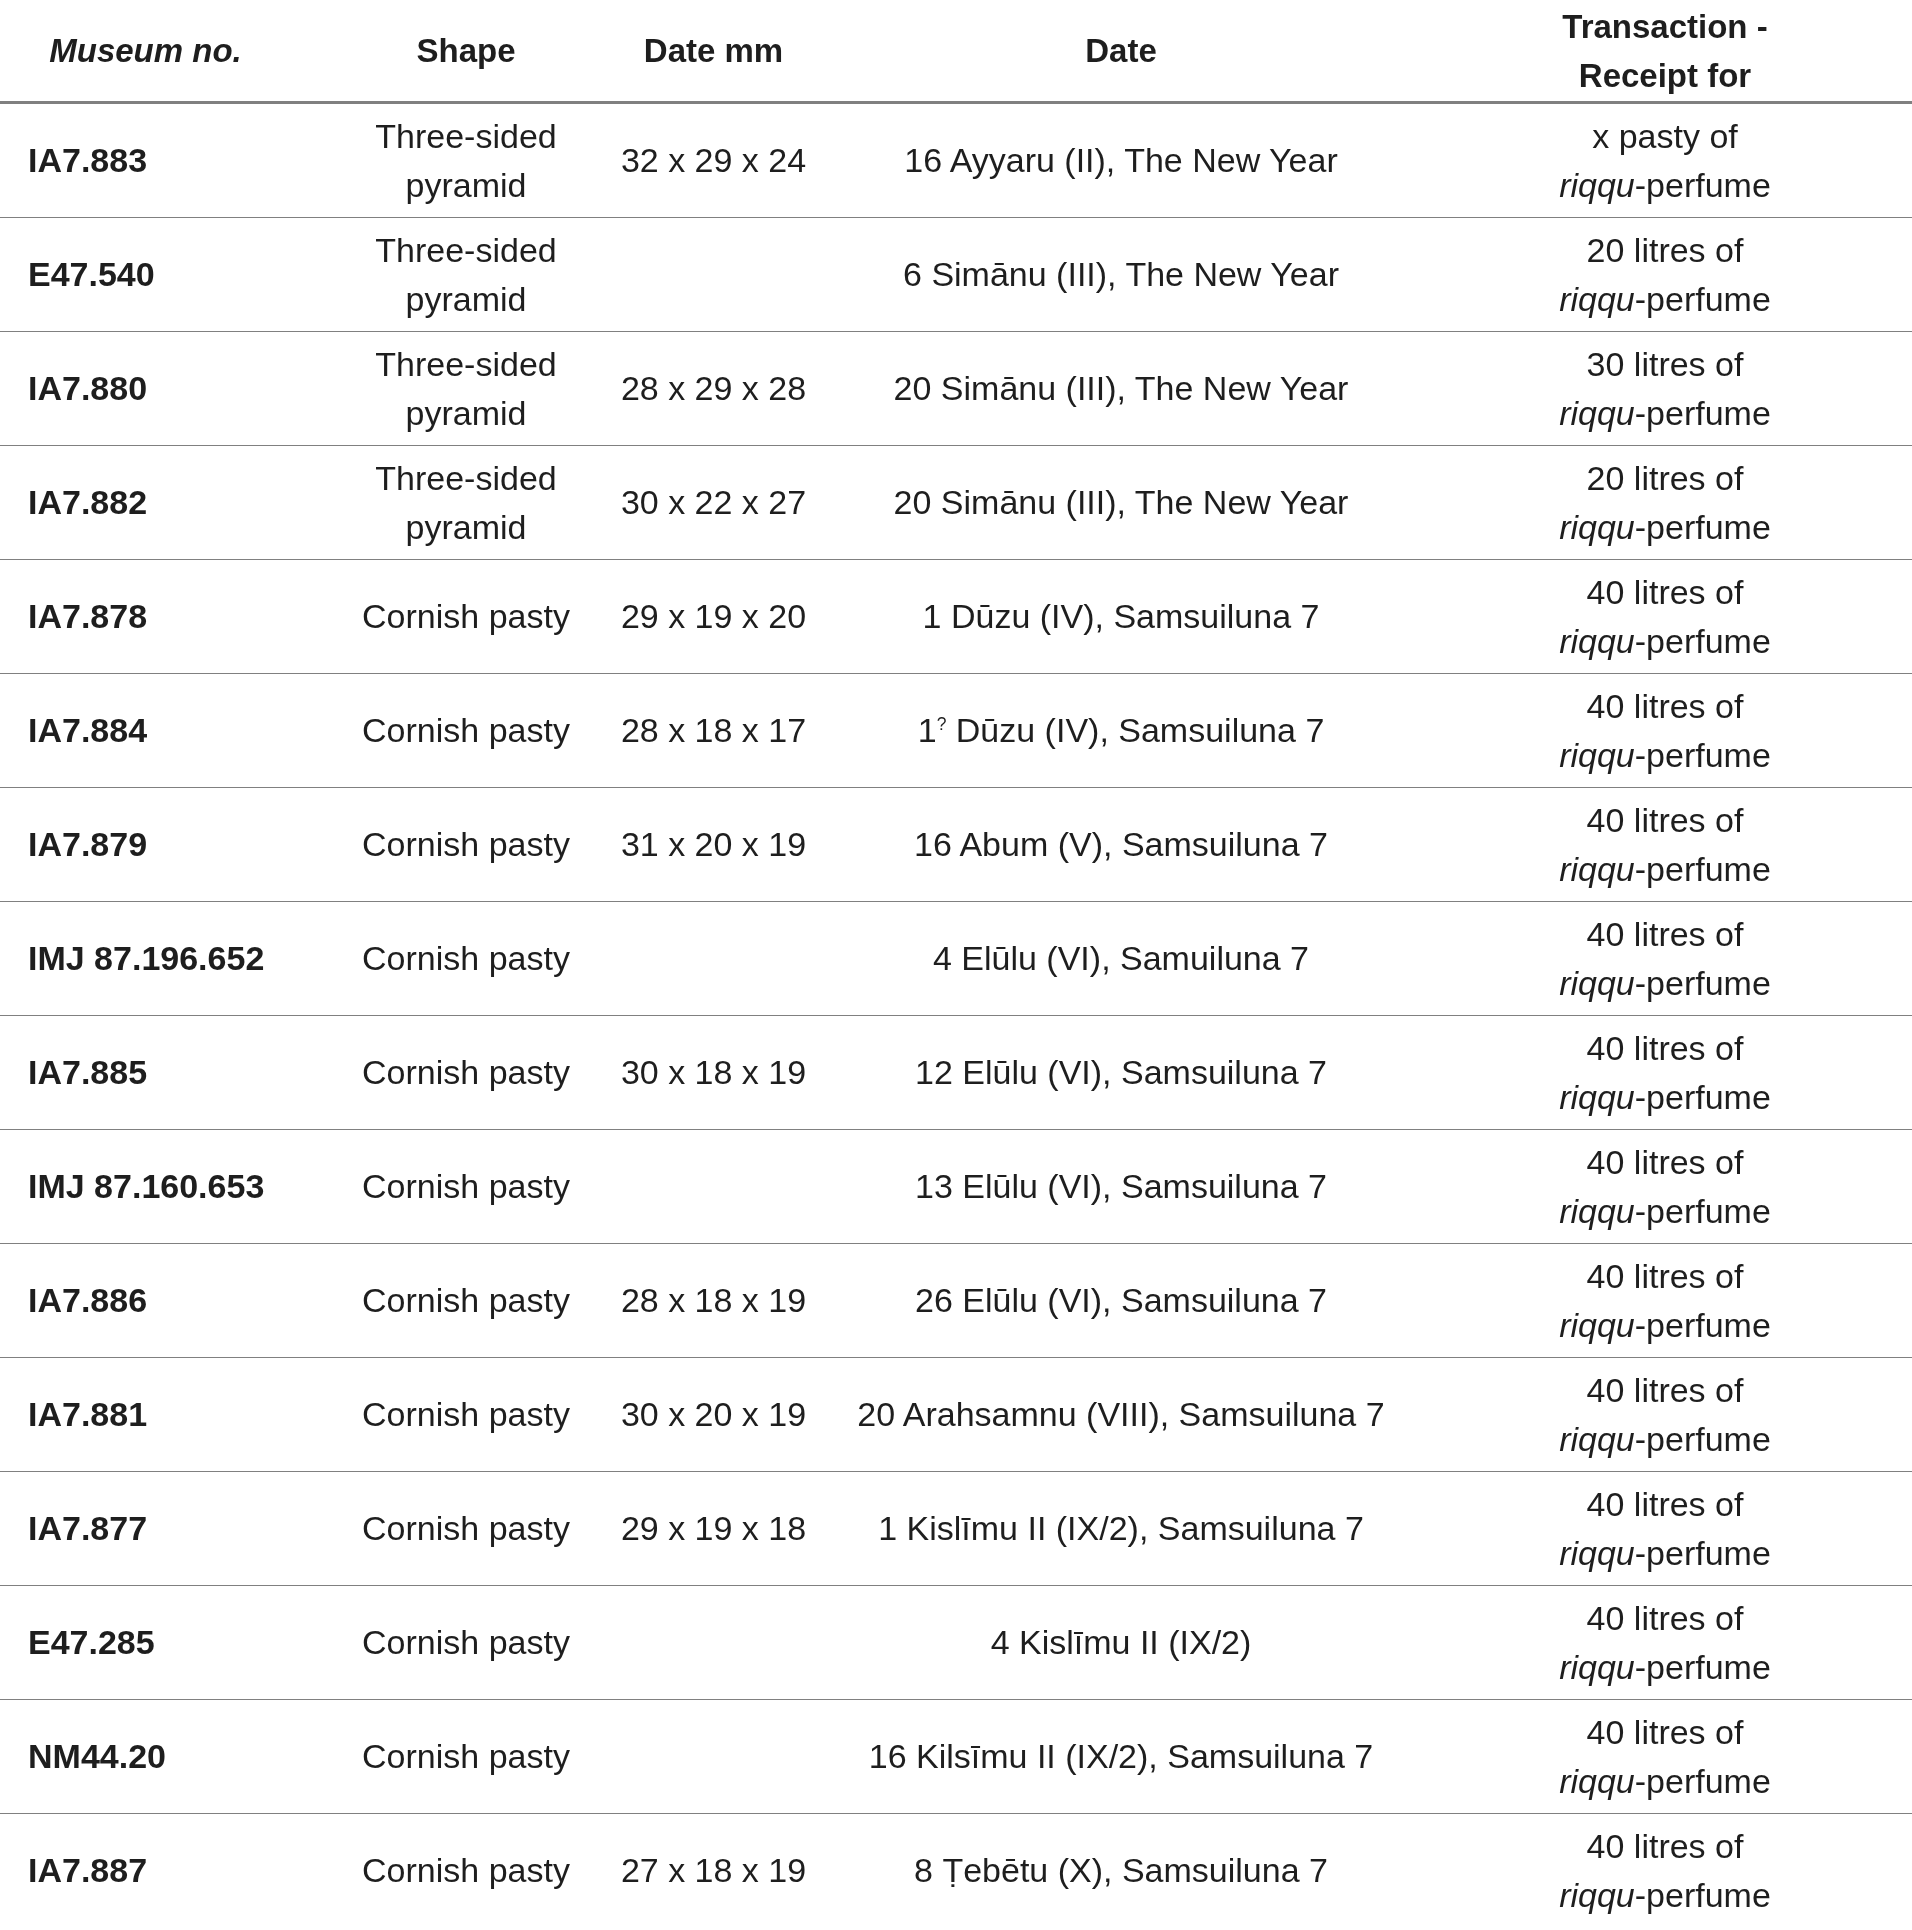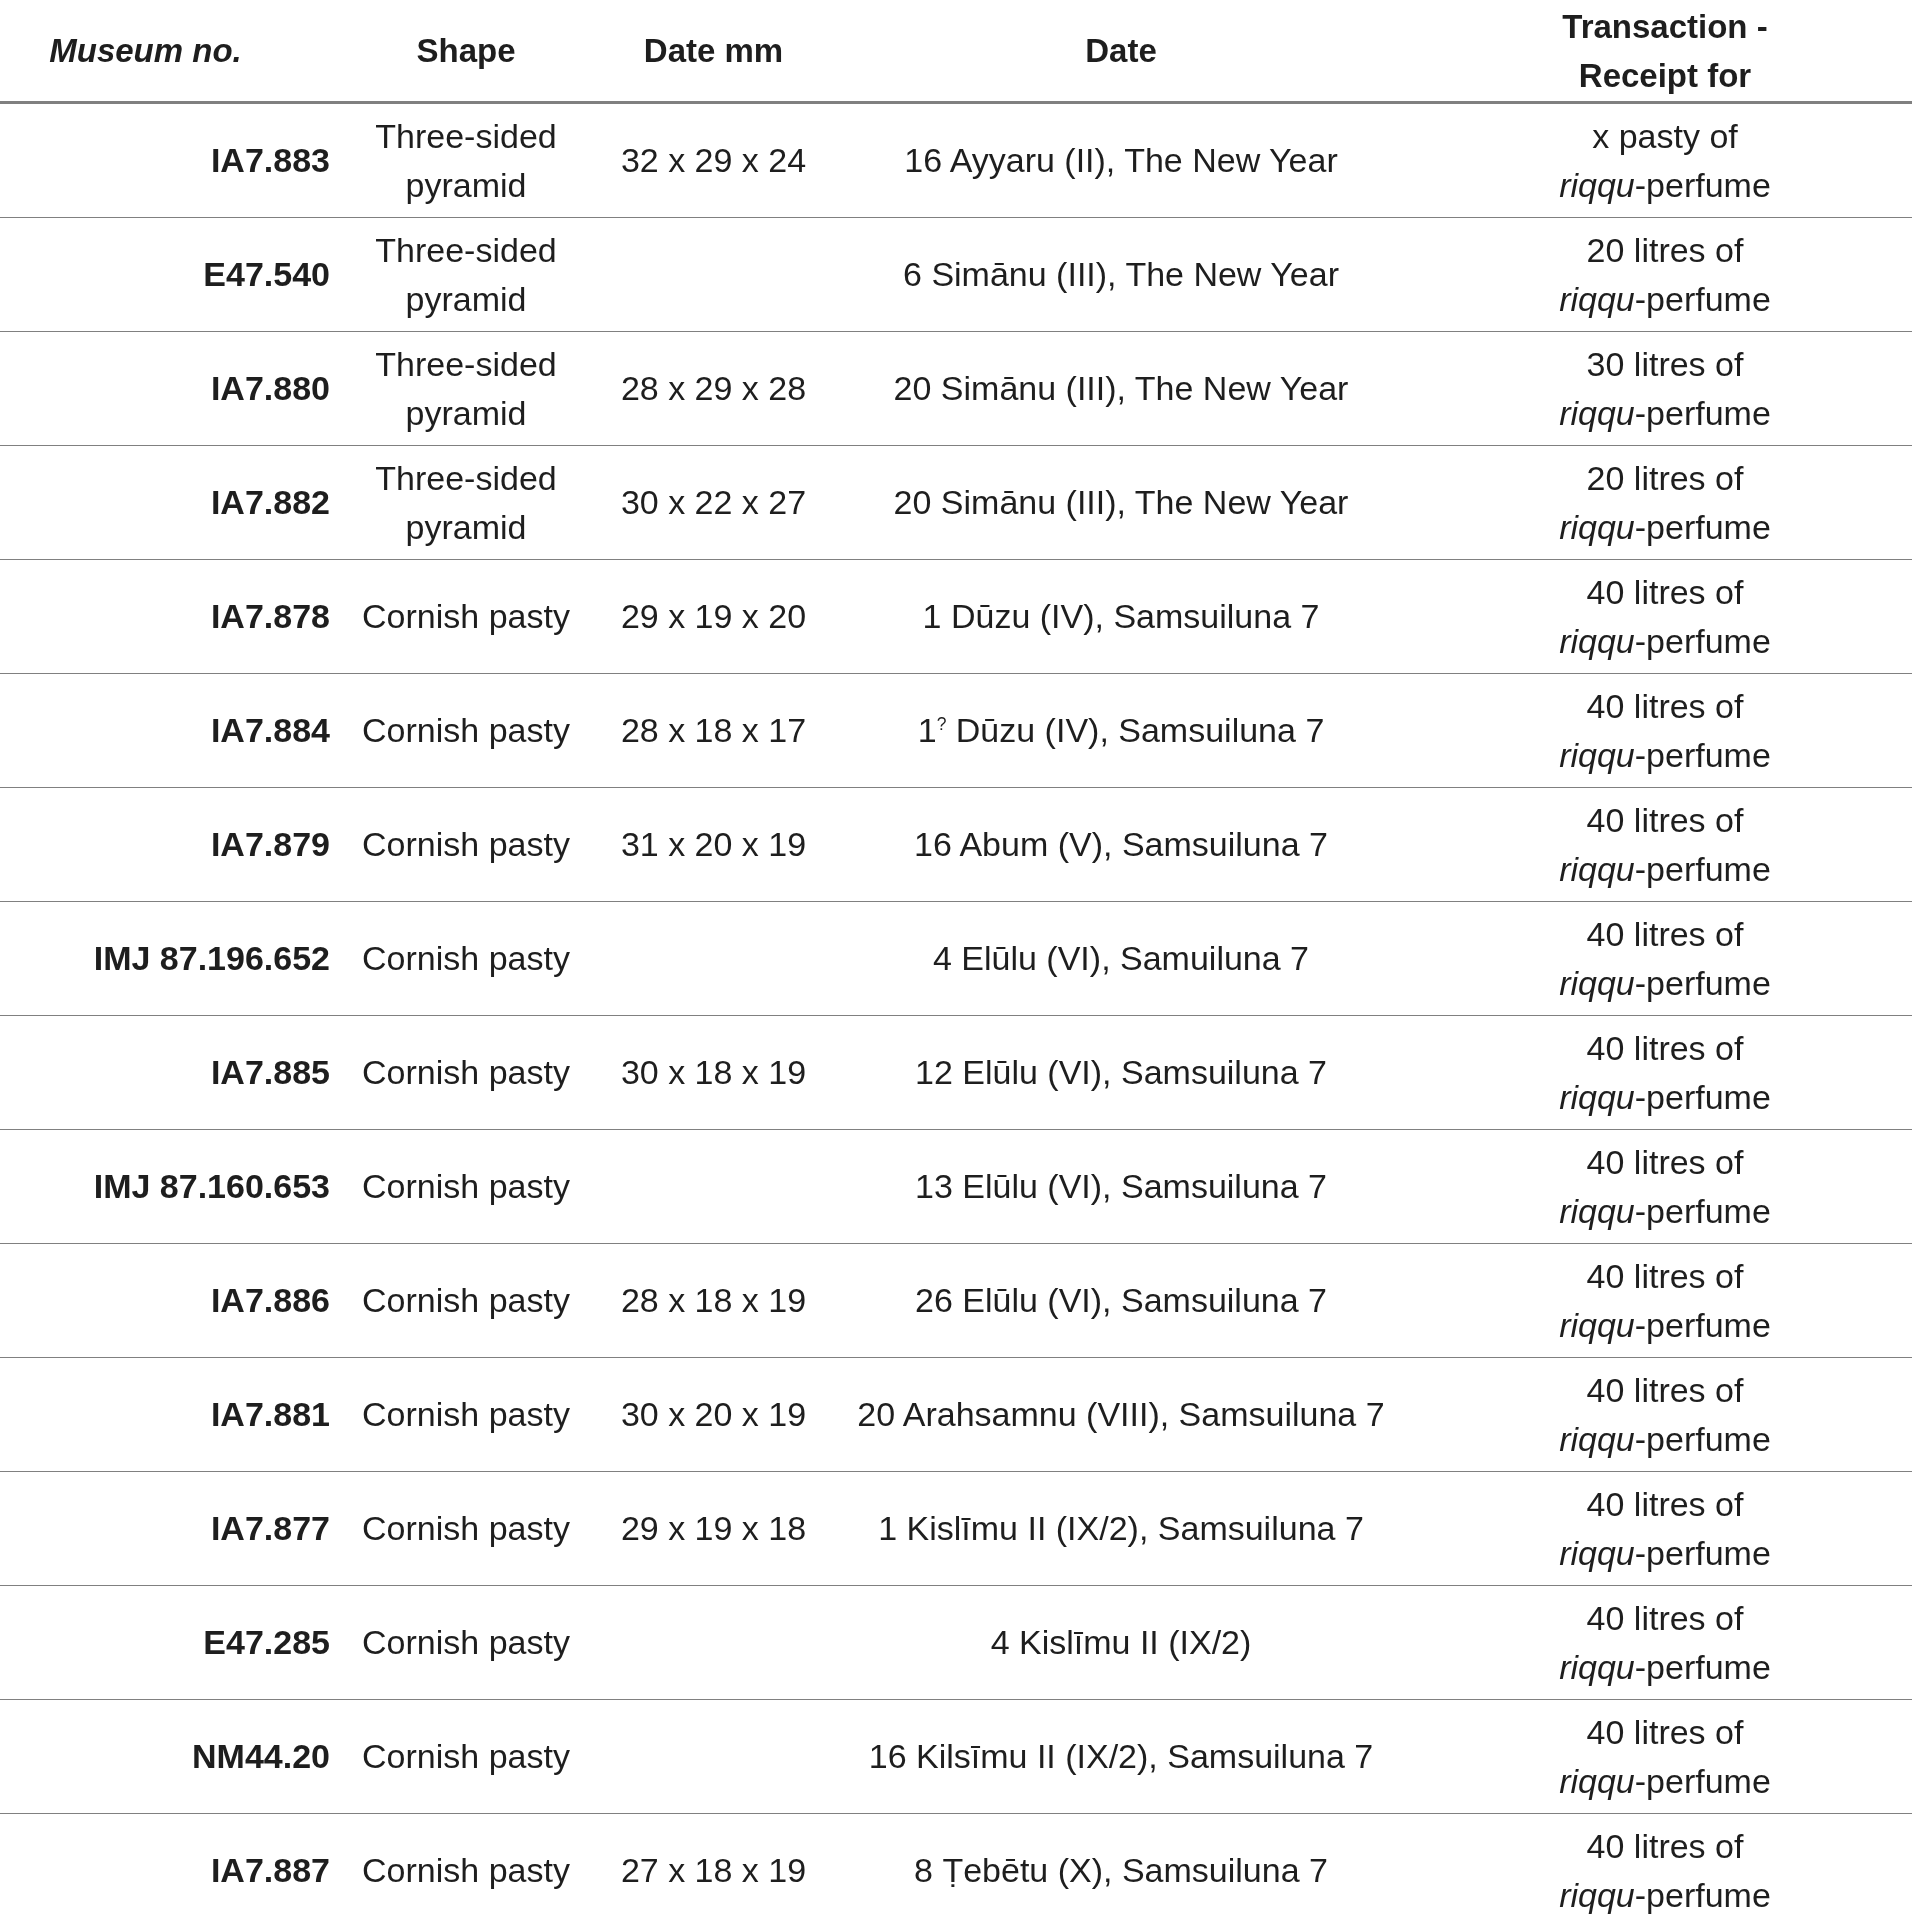--- a/index.html
+++ b/index.html
@@ -33,23 +33,23 @@
     height: 113px;
     font-size: 34px;
     line-height: 49px;
     text-align: center;
     vertical-align: middle;
     border-bottom: 1.9px solid #808080;
     padding: 0;
   }
   tbody tr:last-child td { border-bottom: none; }
   tbody td.museum {
-    text-align: right;
+    text-align: left;
     font-weight: bold;
-    padding-left: 15px;
+    padding-left: 28px;
   }
   .trans-line { display: block; }
   .it { font-style: italic; }
   sup.q { font-size: 17.5px; vertical-align: super; line-height: 0; }
 </style>
 </head>
 <body>
 
 <table>
   <colgroup>

